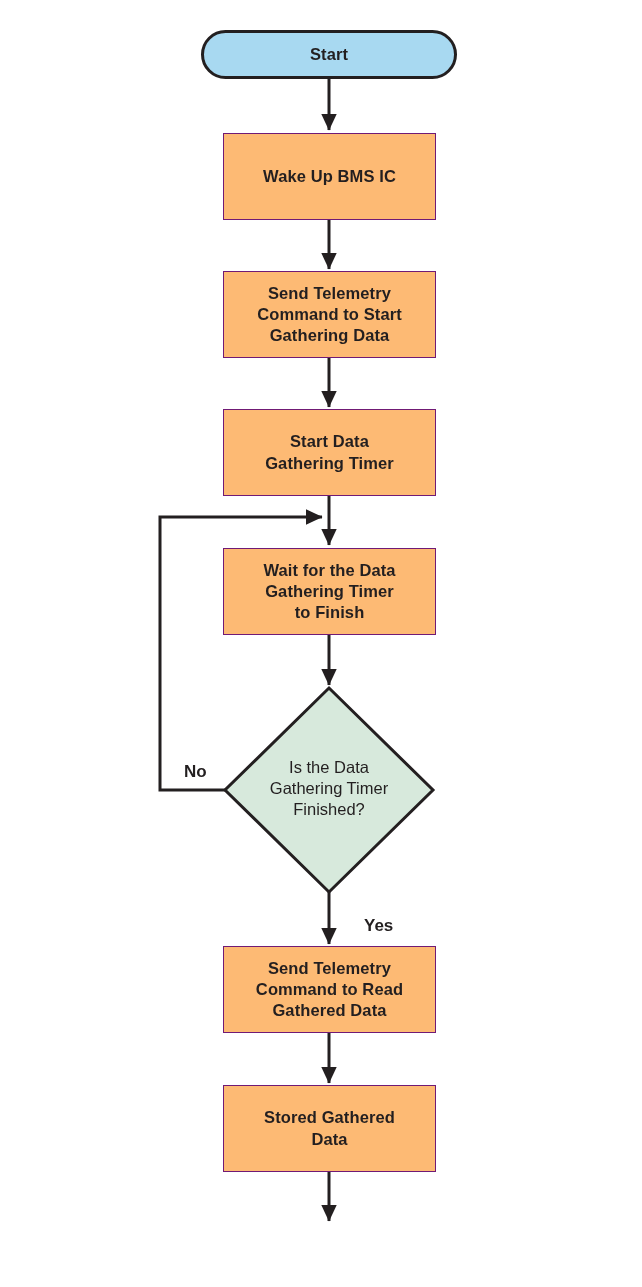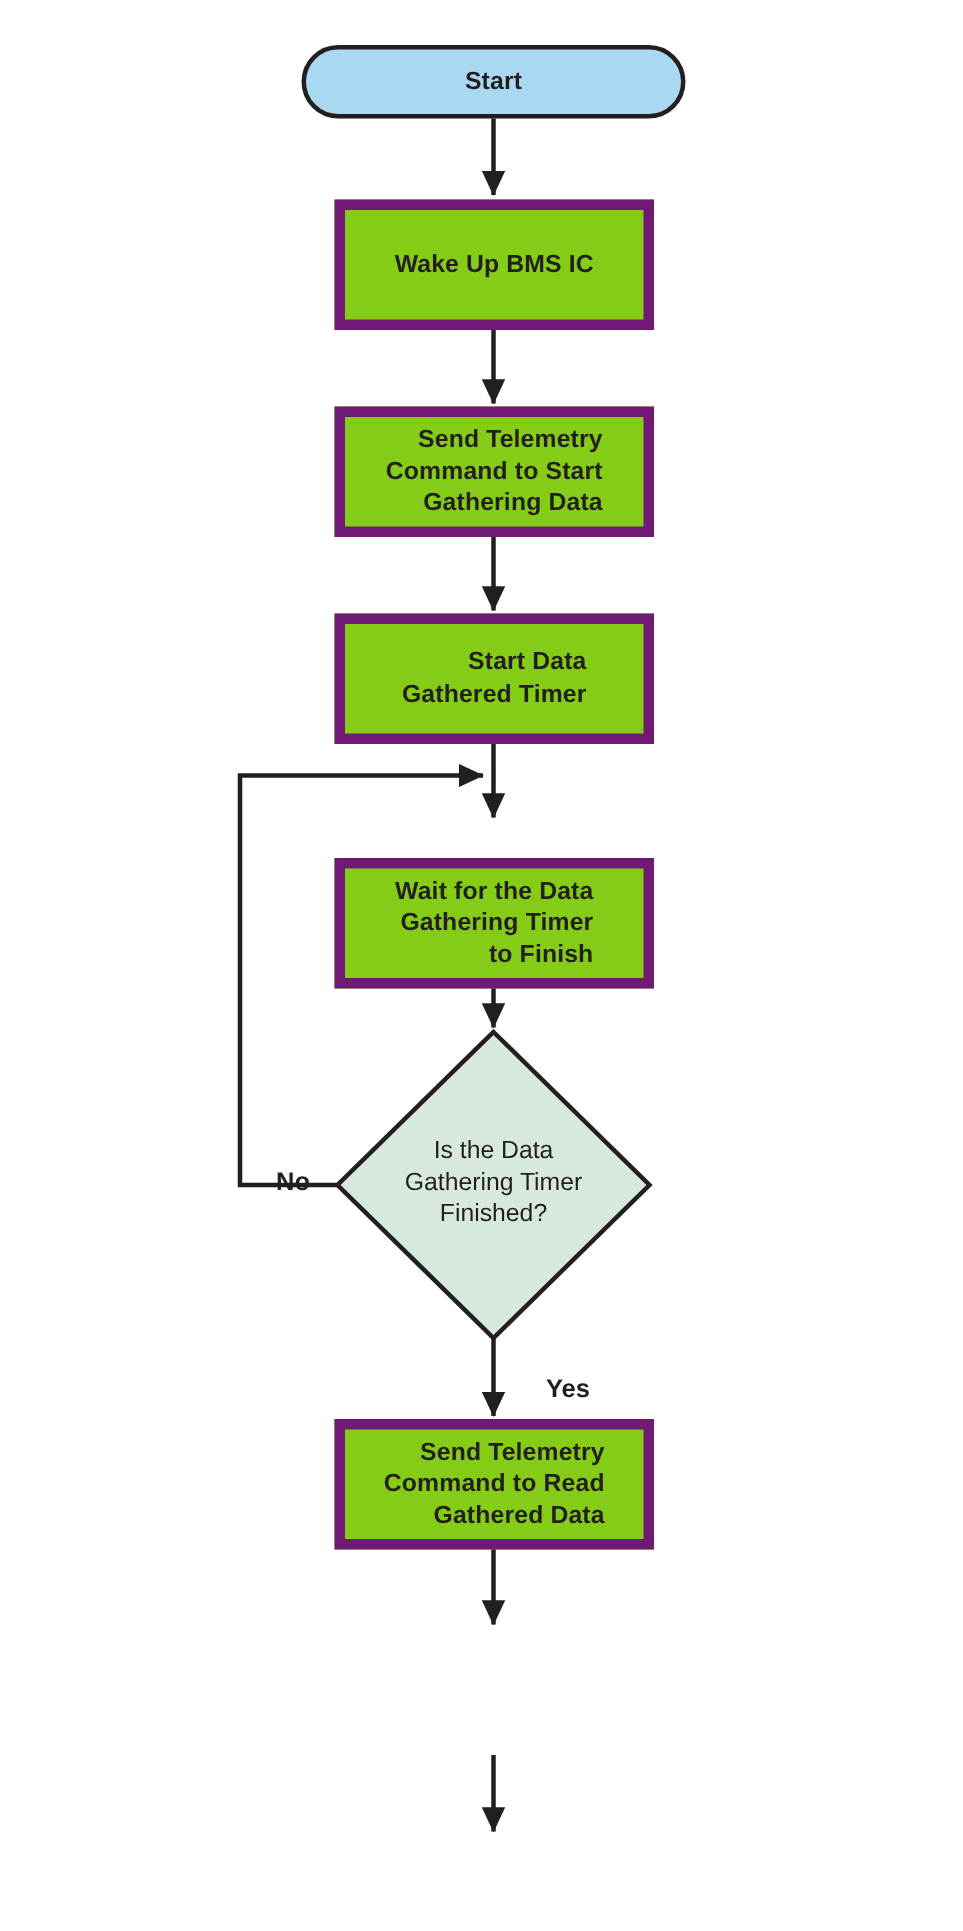--- a/index.html
+++ b/index.html
@@ -40,41 +40,40 @@
     left: 201px;
     background: #a8d9f1;
     border: 3px solid #231f20;
     border-radius: 25px;
     font-size: 16.5px;
   }
   .process {
     width: 213px;
     height: 87px;
     left: 223px;
-    background: #84cc16;
-    border: 7px solid #701a75;
-    text-align: right;
+    background: #fdba74;
+    border: 1px solid #701a75;
   }
   .decision-label {
     position: absolute;
     left: 229px;
     top: 757px;
     width: 200px;
     text-align: center;
     font-weight: 400;
     font-size: 16.5px;
     line-height: 1.28;
     white-space: pre-line;
   }
   .edge-label {
     position: absolute;
     font-weight: 700;
     font-size: 17px;
   }
-  #no-label  { left: 184px; top: 762px; margin-top: 16px; }
+  #no-label  { left: 184px; top: 762px; }
   #yes-label { left: 364px; top: 916px; }
 </style>
 </head>
 <body>
 
 <div id="canvas">
 
   <svg id="wires" viewBox="0 0 642 1287" xmlns="http://www.w3.org/2000/svg">
     <defs>
       <marker id="arrow" markerWidth="5.6" markerHeight="5.2" refX="5.4" refY="2.6" orient="auto" markerUnits="strokeWidth">
@@ -98,32 +97,34 @@
 
   <div class="node terminator" style="top:30px">Start</div>
 
   <div class="node process" style="top:133px">Wake Up BMS IC</div>
 
   <div class="node process" style="top:271px">Send Telemetry
 Command to Start
 Gathering Data</div>
 
   <div class="node process" style="top:409px">Start Data
-Gathered Timer</div>
+Gathering Timer</div>
 
-  <div class="node process" style="top:572px">Wait for the Data
+  <div class="node process" style="top:548px">Wait for the Data
 Gathering Timer
 to Finish</div>
 
   <div class="decision-label">Is the Data
 Gathering Timer
 Finished?</div>
 
   <div class="edge-label" id="no-label">No</div>
   <div class="edge-label" id="yes-label">Yes</div>
 
   <div class="node process" style="top:946px">Send Telemetry
 Command to Read
 Gathered Data</div>
 
+  <div class="node process" style="top:1085px">Stored Gathered
+Data</div>
 
 
 </div>
 
 </body></html>

